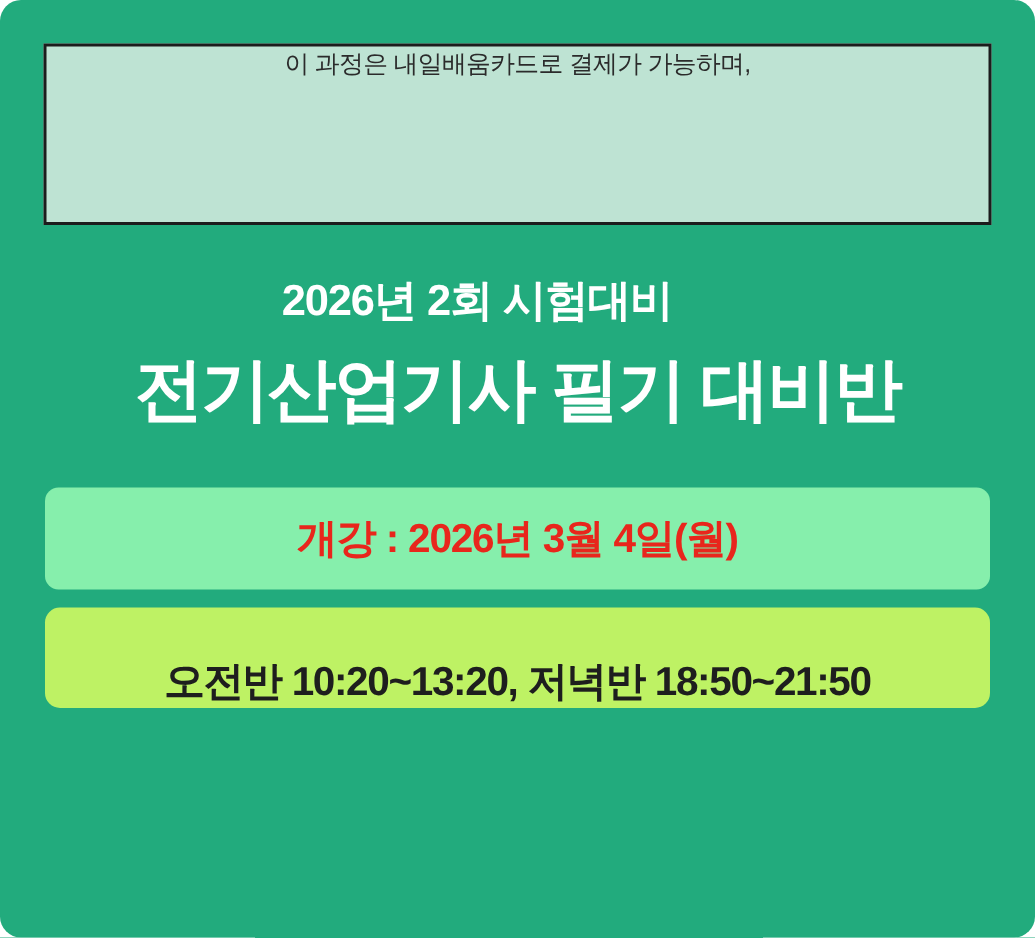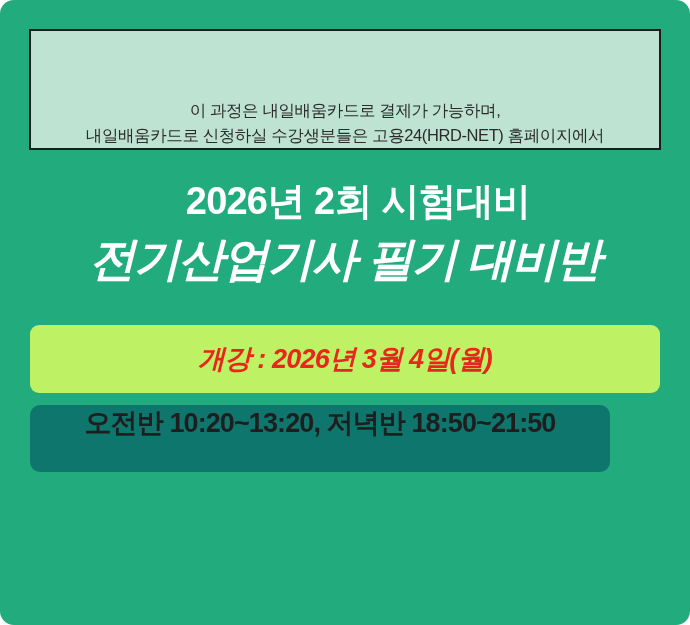--- a/index.html
+++ b/index.html
@@ -30,114 +30,110 @@
     left: 29px;
     top: 29px;
     width: 632px;
     height: 121px;
     box-sizing: border-box;
     background: #bee3d3;
     border: 2px solid #1c1c1c;
     display: flex;
     flex-direction: column;
     align-items: center;
-    justify-content: flex-end;
+    justify-content: space-between;
   }
   .notice-line {
     color: #2b2b2b;
     font-size: 16.5px;
     line-height: 25px;
     font-weight: 400;
     text-align: center;
     letter-spacing: -0.4px;
     white-space: nowrap;
   }
 
   
   #subtitle {
     position: absolute;
     left: 0;
     top: 180px;
     width: 636px;
     text-align: center;
     color: #ffffff;
-    font-size: 38px;
+    font-size: 29px;
     font-weight: bold;
     letter-spacing: -0.8px;
     line-height: 42px;
     white-space: nowrap;
-    padding-left: 40px;
   }
   #main-title {
     position: absolute;
     left: 0;
     top: 228px;
     width: 690px;
     text-align: center;
     color: #ffffff;
     font-size: 46px;
     font-weight: bold;
     letter-spacing: -1.6px;
     line-height: 62px;
     white-space: nowrap;
-    font-style: italic;
   }
 
   
   #start-date-box {
     position: absolute;
     left: 30px;
     top: 325px;
     width: 630px;
     height: 68px;
     box-sizing: border-box;
-    background: #bef264;
+    background: #86efac;
     border-radius: 9px;
     display: flex;
     align-items: center;
     justify-content: center;
-    font-style: italic;
   }
   #start-date-text {
     color: #e8261c;
     font-size: 27px;
     font-weight: bold;
     letter-spacing: -0.8px;
     white-space: nowrap;
   }
 
   #schedule-box {
     position: absolute;
     left: 30px;
     top: 405px;
-    width: 580px;
+    width: 630px;
     height: 67px;
     box-sizing: border-box;
-    background: #0f766e;
+    background: #bef264;
     border-radius: 10px;
     display: flex;
-    align-items: flex-start;
+    align-items: flex-end;
     justify-content: center;
   }
   #schedule-text {
     color: #1e1e1e;
     font-size: 27px;
     font-weight: bold;
     letter-spacing: -0.9px;
     white-space: nowrap;
   }
 </style>
 </head>
 <body>
 
 <div id="banner">
 
   <div id="notice-box">
     <div class="notice-line">이 과정은 내일배움카드로 결제가 가능하며,</div>
-    <div class="notice-line">내일배움카드로 신청하실 수강생분들은 고용24(HRD-NET) 홈페이지에서</div>
   </div>
 
   <div id="subtitle">2026년 2회 시험대비</div>
 
   <div id="main-title">전기산업기사 필기 대비반</div>
 
   <div id="start-date-box">
     <span id="start-date-text">개강 : 2026년 3월 4일(월)</span>
   </div>
 

